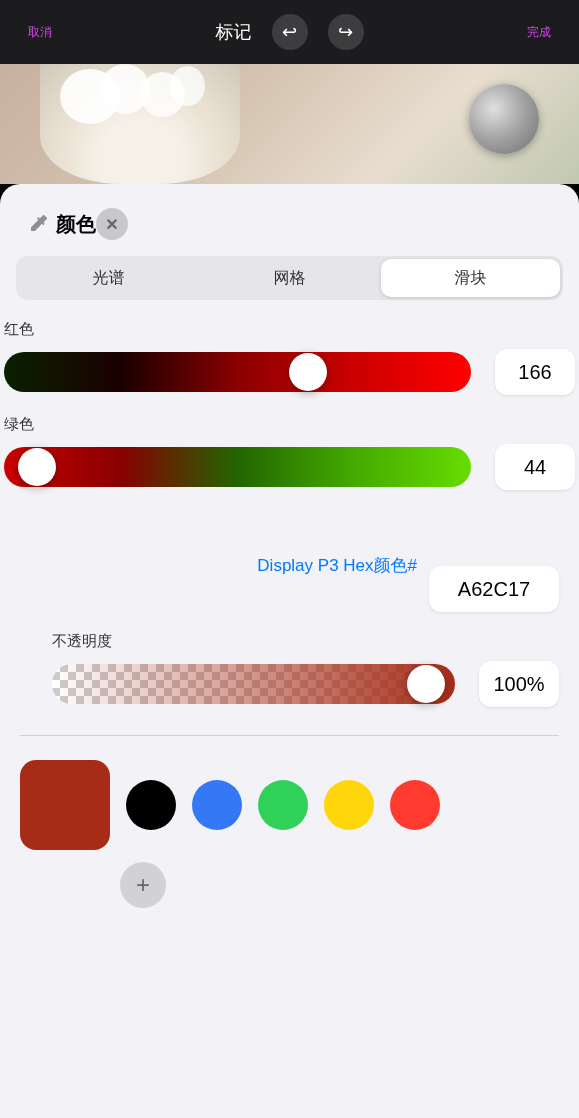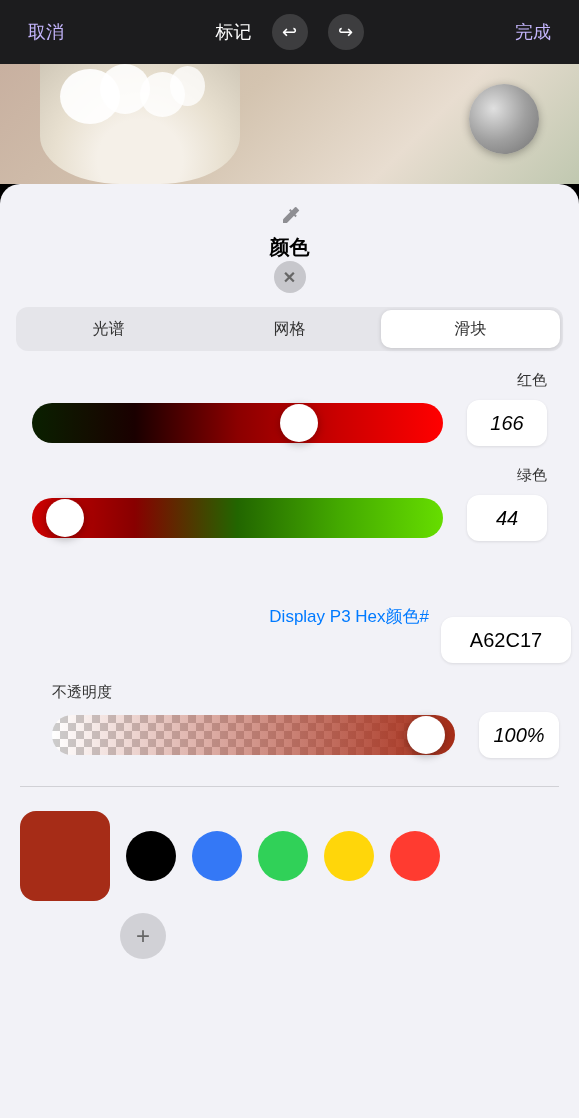--- a/index.html
+++ b/index.html
@@ -18,22 +18,22 @@
       top: 0; left: 0; right: 0;
       height: 64px;
       background: #1c1c1e;
       display: flex;
       align-items: center;
       justify-content: space-between;
       padding: 0 20px;
       z-index: 10;
     }
     .top-bar-btn {
-      color: #c4b5fd;
-      font-size: 18px;
+      color: #d946ef;
+      font-size: 12px;
       background: none;
       border: none;
       cursor: pointer;
       padding: 4px 8px;
     }
     .top-bar-center {
       display: flex;
       align-items: center;
       gap: 20px;
     }
@@ -88,23 +88,22 @@
       bottom: 0;
       background: #f2f2f7;
       border-radius: 20px 20px 0 0;
       padding: 0;
     }
 
     
     .panel-header {
       display: flex;
       align-items: center;
-      justify-content: flex-end;
-      padding: 14px 20px 14px;
-      flex-direction: column;
+      justify-content: flex-start;
+      padding: 22px 20px 14px;
     }
     .eyedropper-btn {
       width: 36px;
       height: 36px;
       background: none;
       border: none;
       cursor: pointer;
       display: flex;
       align-items: center;
       justify-content: center;
@@ -152,35 +151,33 @@
       font-family: inherit;
     }
     .segment-btn.active {
       background: #fff;
       box-shadow: 0 1px 4px rgba(0,0,0,0.15);
       font-weight: 500;
     }
 
     
     .slider-section {
-      padding: 0 32px 16px;
-      text-align: right;
+      padding: 0 4px 16px;
     }
     .slider-label {
       font-size: 15px;
       color: #333;
       margin-bottom: 10px;
       font-weight: 400;
     }
     .slider-row {
       display: flex;
       align-items: center;
       gap: 24px;
       margin-bottom: 4px;
-      font-style: italic;
     }
     .slider-track-wrap {
       flex: 1;
       position: relative;
       height: 46px;
       display: flex;
       align-items: center;
     }
     .slider-track {
       width: 100%;
@@ -248,21 +245,21 @@
       inset: 0;
       border-radius: 20px;
       background: linear-gradient(to right, rgba(166,44,23,0), rgba(166,44,23,1));
     }
 
     
     .hex-row {
       display: flex;
       align-items: center;
       justify-content: flex-end;
-      padding: 8px 8px 20px;
+      padding: 8px 20px 20px;
       gap: 12px;
     }
     .hex-label {
       color: #007AFF;
       font-size: 17px;
     }
     .hex-value-box {
       width: 130px;
       height: 46px;
       background: #fff;

